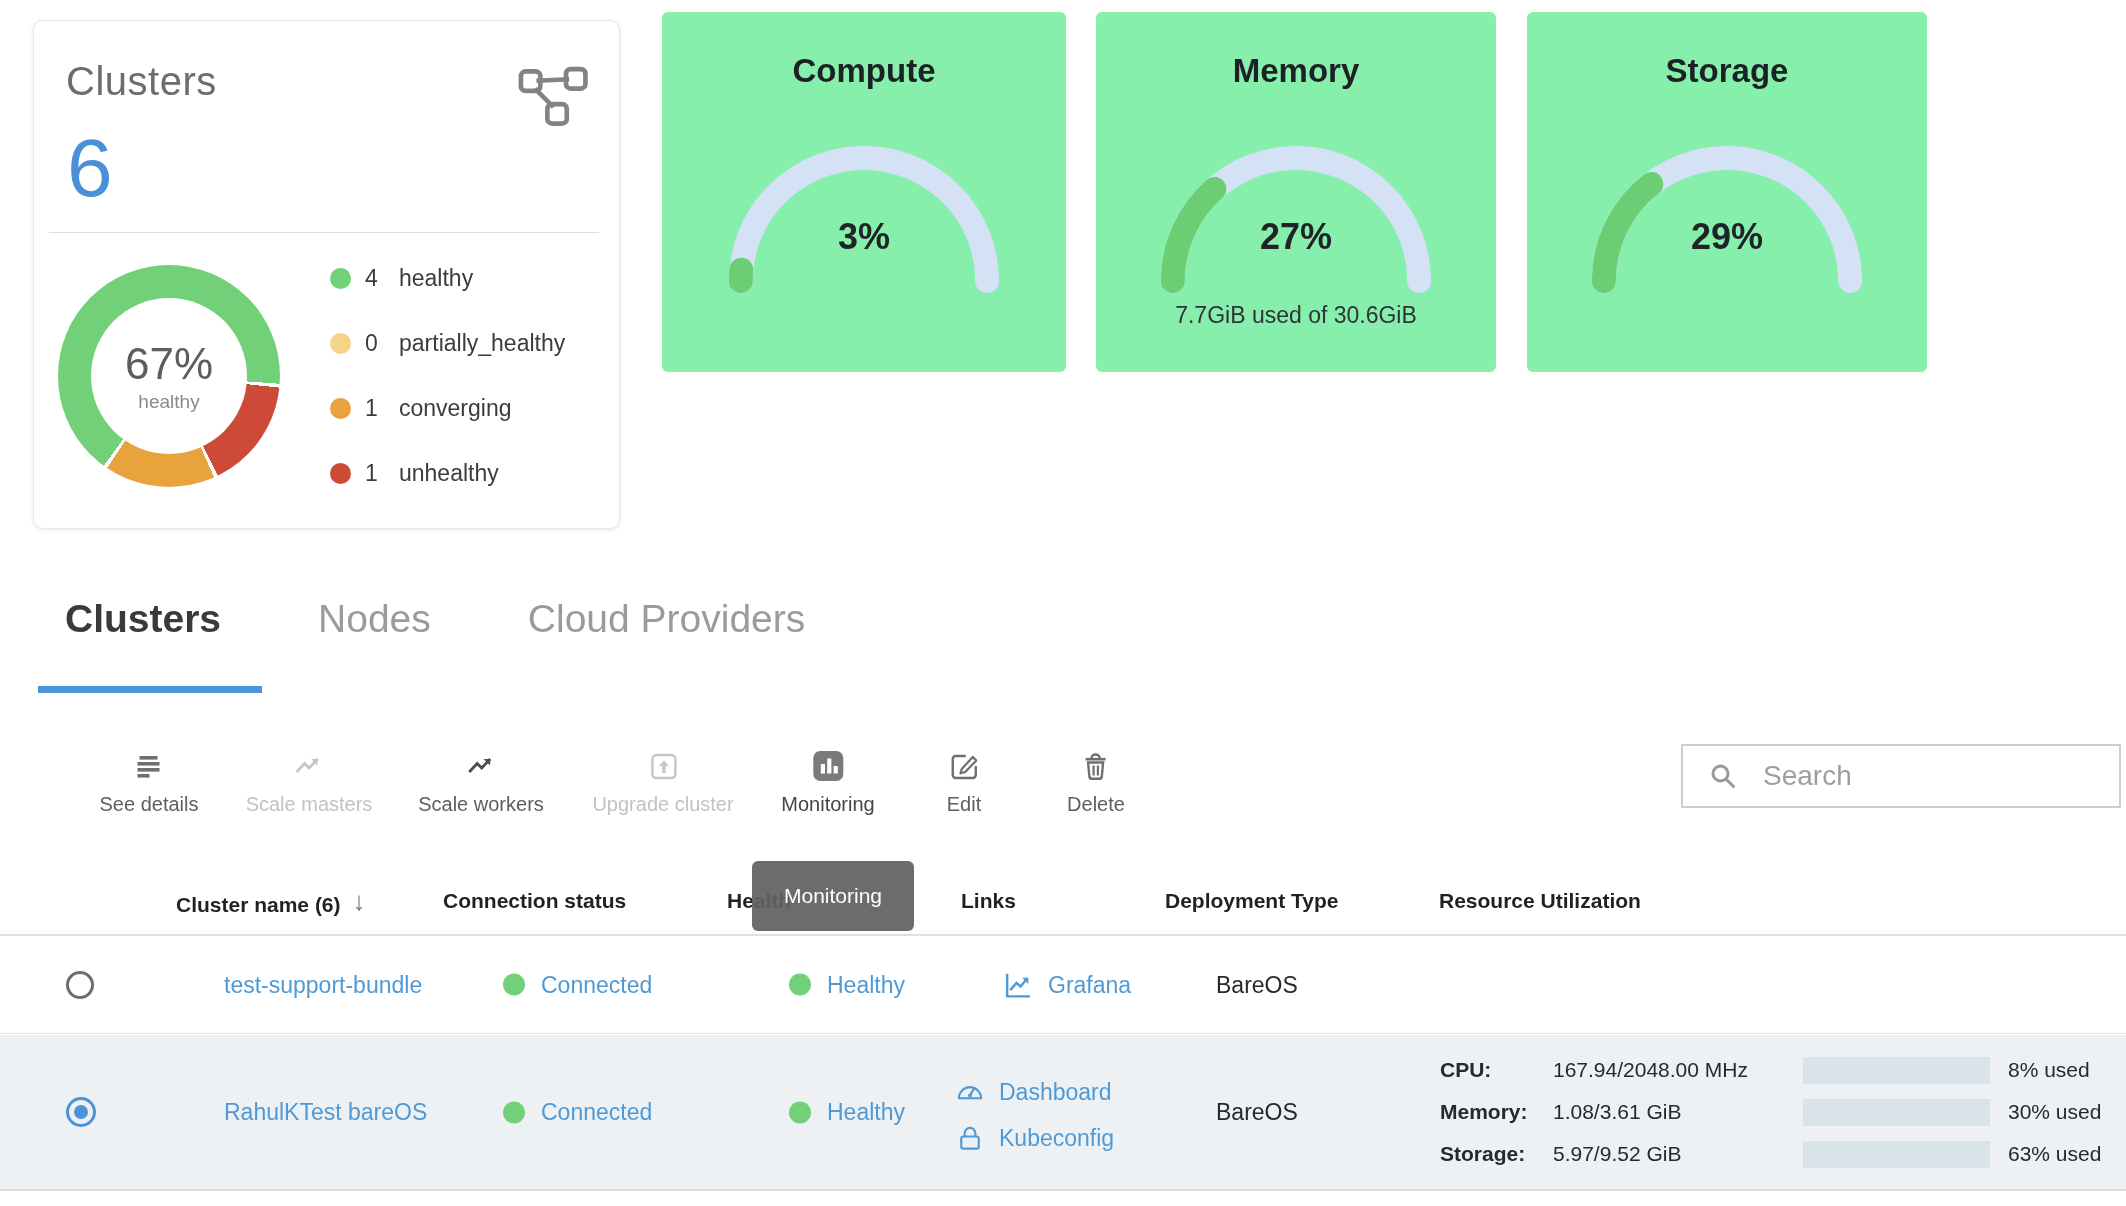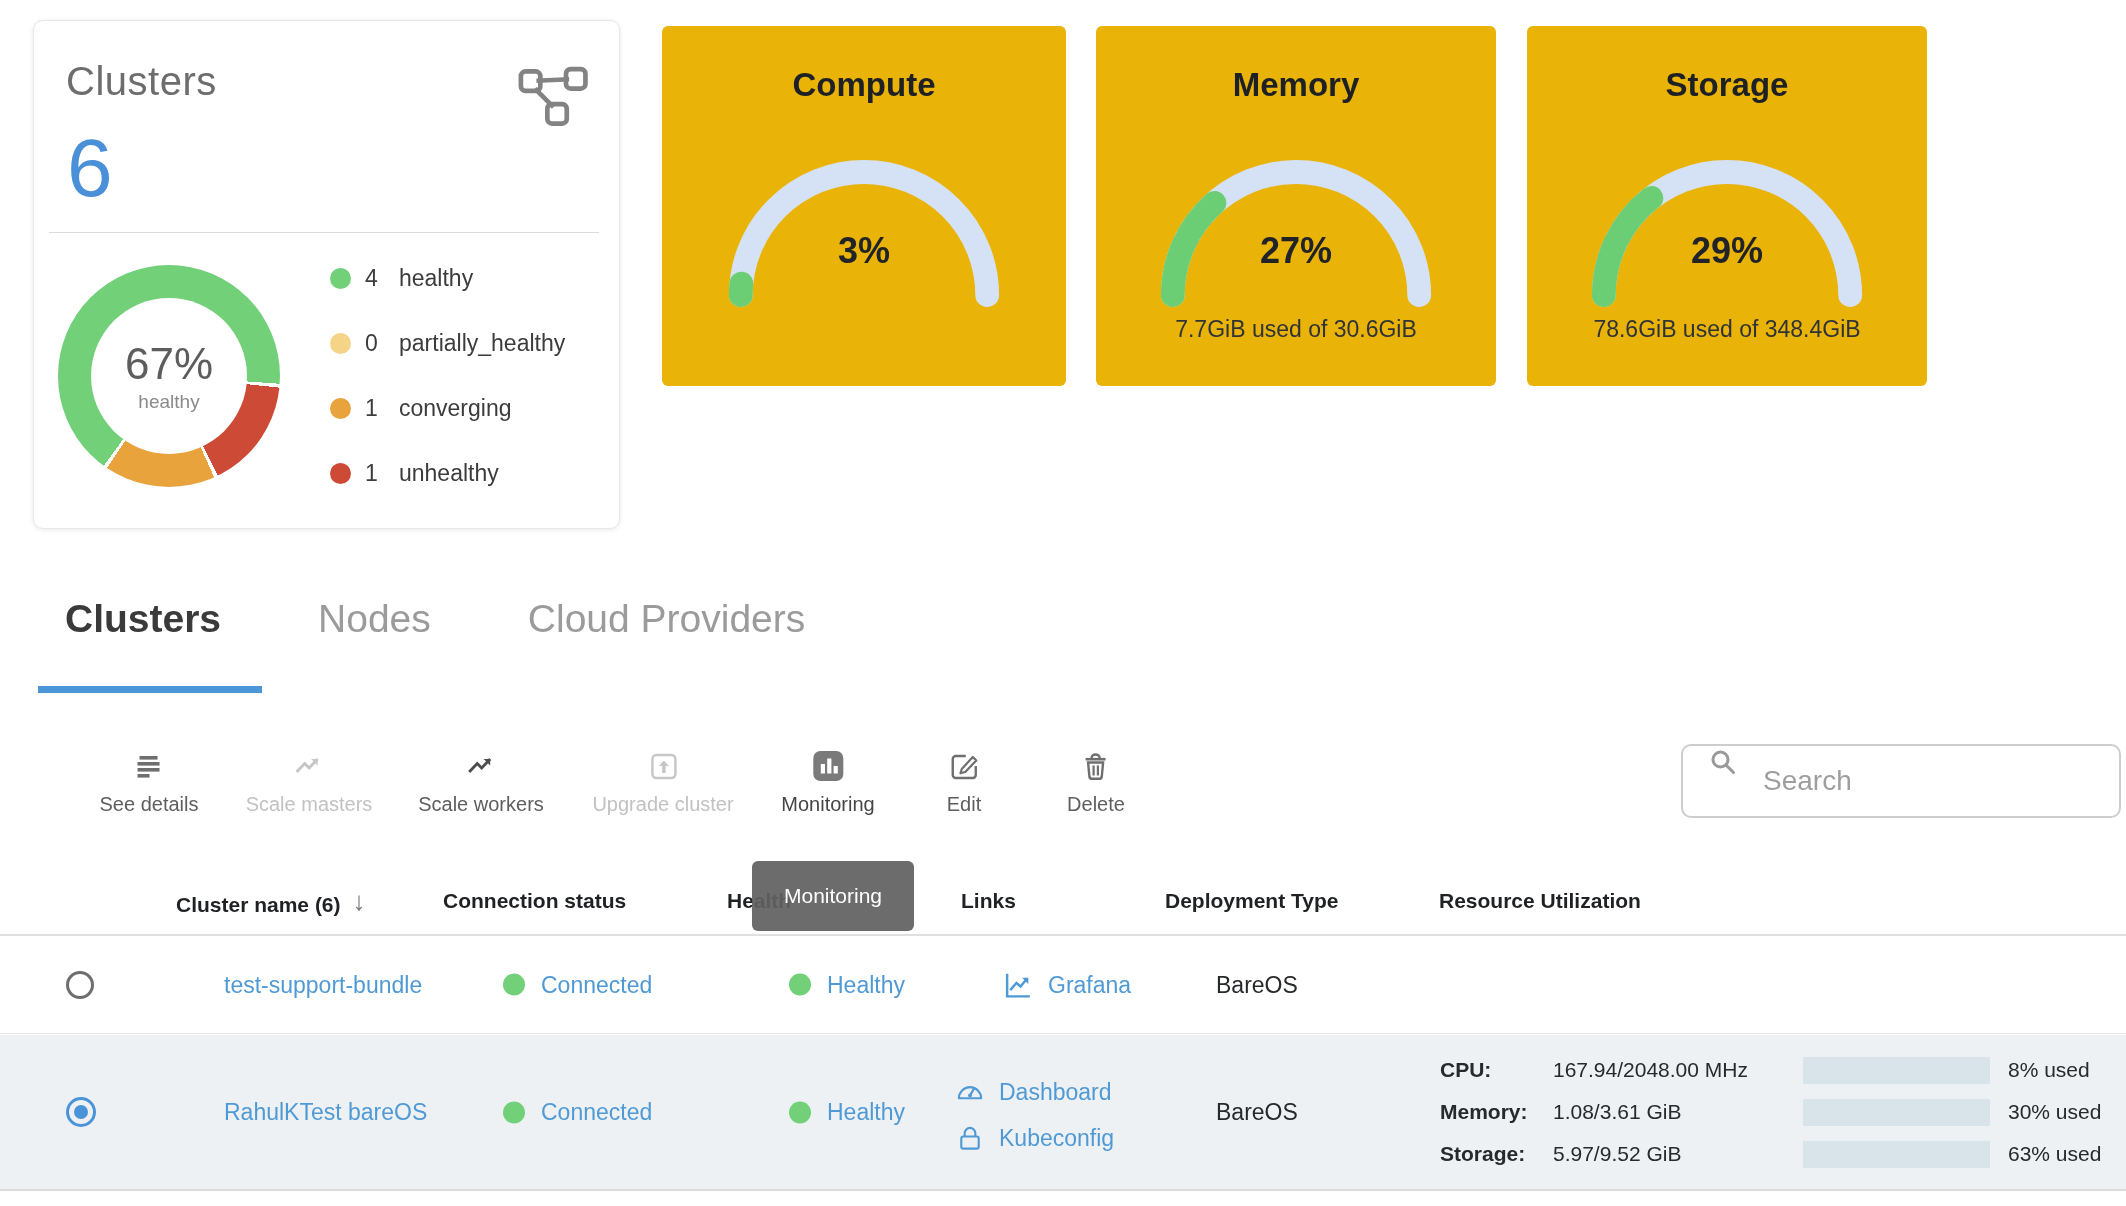--- a/index.html
+++ b/index.html
@@ -21,21 +21,21 @@
   .donut{position:relative;width:222px;height:222px;border-radius:50%;}
   .donut::after{content:"";position:absolute;inset:33px;background:#fff;border-radius:50%;}
   .donut-center{position:absolute;inset:0;z-index:2;display:flex;flex-direction:column;align-items:center;justify-content:center;}
   .donut-pct{font-size:44px;color:#5d5d5d;}
   .donut-sub{font-size:19px;color:#8a8a8a;margin-top:2px;}
   .legend{margin-left:50px;display:flex;flex-direction:column;gap:38px;}
   .legend-row{display:flex;align-items:center;font-size:23px;color:#3c3c3c;}
   .legend-dot{width:21px;height:21px;border-radius:50%;margin-right:14px;flex:0 0 auto;}
   .legend-count{width:34px;}
   
-  .gauge-card{position:absolute;top:26px;height:360px;background:#eab308;border-radius:6px;}
+  .gauge-card{position:absolute;top:12px;height:360px;background:#86efac;border-radius:6px;}
   .gauge-card.compute{left:662px;width:404px;}
   .gauge-card.memory{left:1096px;width:400px;}
   .gauge-card.storage{left:1527px;width:400px;}
   .gc-title{position:absolute;top:40px;left:0;right:0;text-align:center;font-size:33px;font-weight:700;color:#1d2024;}
   .gc-svg{position:absolute;top:118px;left:50%;transform:translateX(-50%);}
   .gc-pct{position:absolute;top:204px;left:0;right:0;text-align:center;font-size:36px;font-weight:700;color:#202327;}
   .gc-sub{position:absolute;top:290px;left:0;right:0;text-align:center;font-size:23px;color:#2f3338;}
   
   .tabs{position:absolute;left:65px;top:597px;display:flex;gap:97px;}
   .tab{font-size:39px;font-weight:500;color:#9b9b9b;cursor:pointer;}
@@ -43,21 +43,21 @@
   .tab-underline{position:absolute;left:38px;top:686px;width:224px;height:7px;background:#4a96d9;}
   
   .tool-btn{position:absolute;top:747px;transform:translateX(-50%);display:flex;flex-direction:column;align-items:center;white-space:nowrap;cursor:pointer;}
   .tool-btn .tb-icon{height:38px;display:flex;align-items:center;justify-content:center;}
   .tool-btn .tb-label{margin-top:8px;font-size:20px;color:#5e5e5e;text-align:center;}
   .tool-btn.disabled{cursor:default;}
   .tool-btn.disabled .tb-label{color:#c2c2c2;}
   .tool-btn.disabled svg *{stroke:#c6c6c6;}
   .tool-btn.disabled svg .fillpart{fill:#c6c6c6;stroke:none;}
   
-  .search-box{position:absolute;left:1681px;top:744px;width:440px;height:74px;border:2px solid #cdcdcd;border-radius:10px;display:flex;background:#fff;box-sizing:border-box;}
+  .search-box{position:absolute;left:1681px;top:744px;width:440px;height:64px;border:2px solid #cdcdcd;border-radius:0;display:flex;align-items:center;background:#fff;box-sizing:border-box;}
   .search-box svg{margin:0 22px 0 24px;flex:0 0 auto;}
   .search-input{border:none;outline:none;flex:1;font-size:28px;color:#3c3c3c;font-family:"Liberation Sans",sans-serif;background:transparent;min-width:0;}
   .search-input::placeholder{color:#9e9e9e;}
   
   .thead{position:absolute;left:0;top:868px;width:2126px;height:66px;border-bottom:2px solid #e0e0e0;}
   .th{position:absolute;top:50%;transform:translateY(-50%);font-size:21px;font-weight:700;color:#1f2124;white-space:nowrap;display:flex;align-items:flex-end;}
   .sort-arrow{font-size:26px;color:#7a7a7a;margin-left:12px;font-weight:400;}
   .tooltip{position:absolute;left:752px;top:861px;width:162px;height:70px;background:rgba(97,97,97,.93);border-radius:6px;
     display:flex;align-items:center;justify-content:center;color:#fff;font-size:21px;font-weight:500;z-index:5;}
   .trow{position:absolute;left:0;width:2126px;}
@@ -151,21 +151,20 @@
   <div class="gc-sub">7.7GiB used of 30.6GiB</div>
 </div>
 
 <div class="gauge-card storage">
   <div class="gc-title">Storage</div>
   <svg class="gc-svg" width="330" height="168" viewBox="0 0 220 120">
     <path d="M22 108 A 88 88 0 0 1 198 108" fill="none" stroke="#d5e2f6" stroke-width="17" stroke-linecap="round"></path>
     <path d="M22 108 A 88 88 0 0 1 198 108" fill="none" stroke="#6bcd74" stroke-width="17" stroke-linecap="round" pathLength="100" stroke-dasharray="29 200"></path>
   </svg>
   <div class="gc-pct">29%</div>
-  <div class="gc-sub">78.6GiB used of 348.4GiB</div>
 </div>
 
 <div class="tabs">
   <div class="tab active">Clusters</div>
   <div class="tab">Nodes</div>
   <div class="tab">Cloud Providers</div>
 </div>
 <div class="tab-underline"></div>
 
 <div class="tool-btn" style="left:149px">

